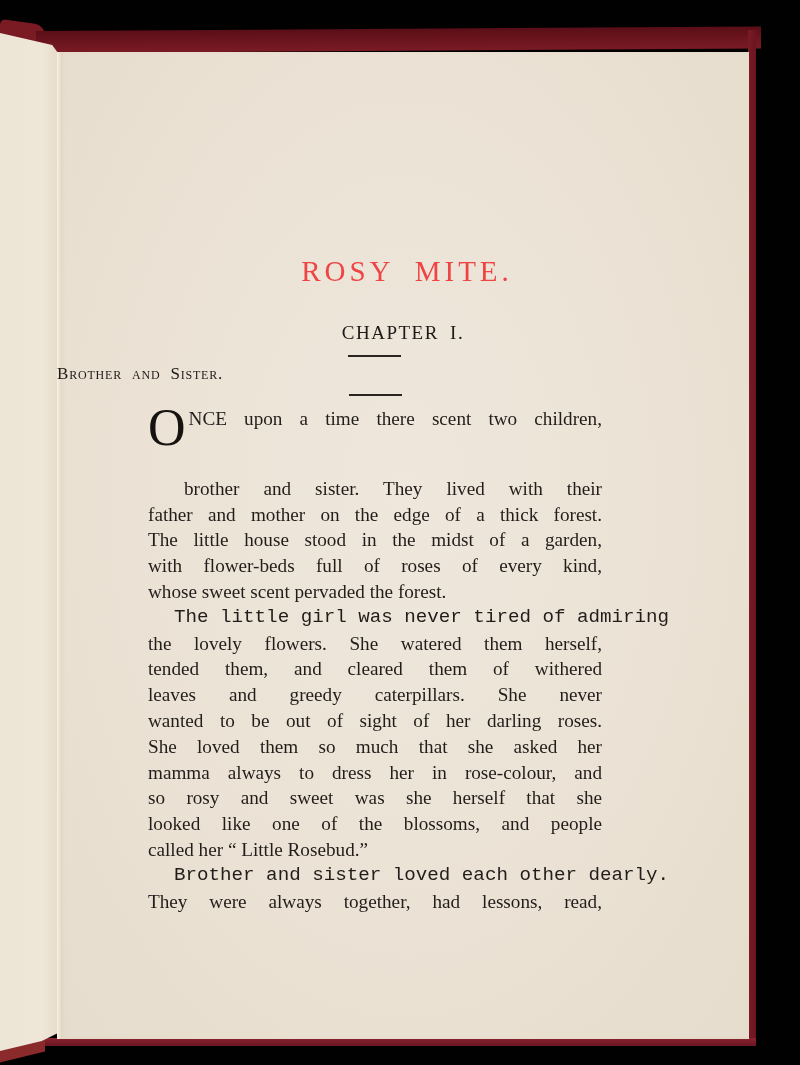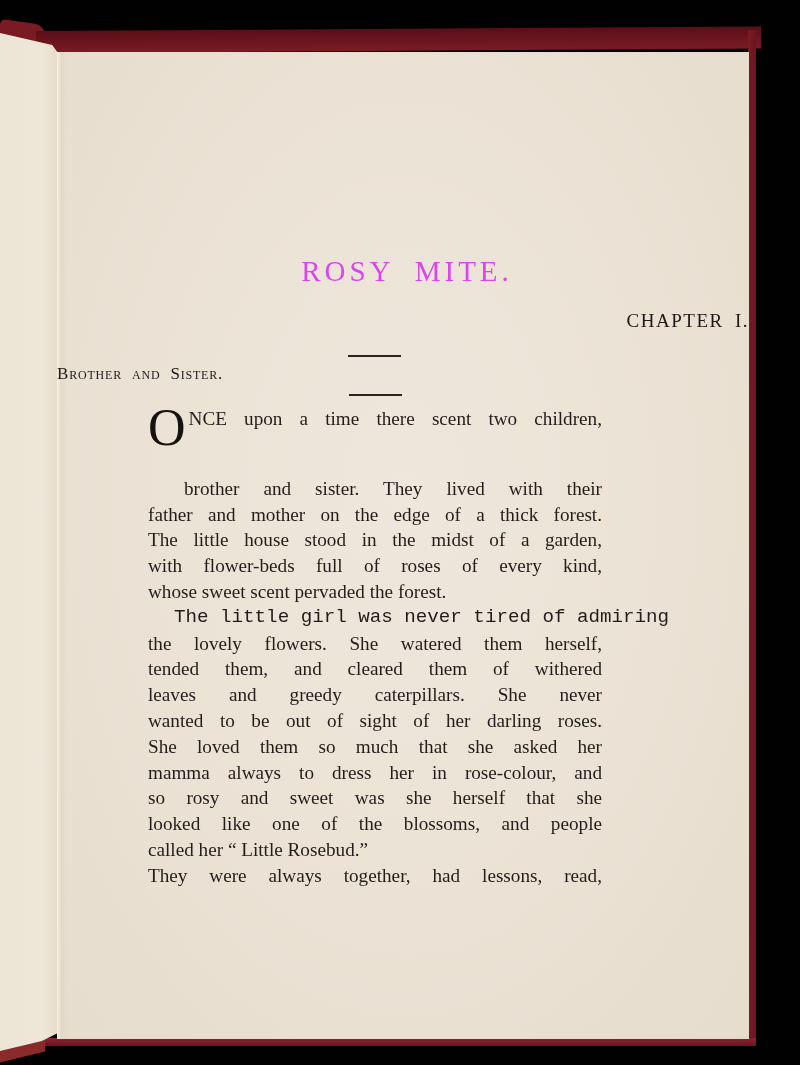--- a/index.html
+++ b/index.html
@@ -95,31 +95,31 @@
       background: linear-gradient(90deg, #f7f1e6, #e6dac6);
     }
     .book-title {
       position: absolute;
       left: 57px;
       width: 700px;
       top: 255px;
       text-align: center;
       font-size: 29px;
       letter-spacing: 4px;
-      color: #d946ef;
+      color: #ef4444;
       font-weight: normal;
       margin: 0;
       word-spacing: 10px;
     }
     .chapter-heading {
       position: absolute;
       left: 57px;
       width: 692px;
-      top: 310px;
-      text-align: right;
+      top: 322px;
+      text-align: center;
       font-size: 19px;
       letter-spacing: 1.5px;
       color: #1e1a17;
       margin: 0;
       font-weight: normal;
       word-spacing: 5px;
     }
     .rule {
       position: absolute;
       height: 2px;
@@ -209,16 +209,17 @@
       <span class="line">tended them, and cleared them of withered</span>
       <span class="line">leaves and greedy caterpillars.  She never</span>
       <span class="line">wanted to be out of sight of her darling roses.</span>
       <span class="line">She loved them so much that she asked her</span>
       <span class="line">mamma always to dress her in rose-colour, and</span>
       <span class="line">so rosy and sweet was she herself that she</span>
       <span class="line">looked like one of the blossoms, and people</span>
       <span class="line last">called her “ Little Rosebud.”</span>
     </p>
     <p>
+      <span class="line indent">Brother and sister loved each other dearly.</span>
       <span class="line">They were always together, had lessons, read,</span>
     </p>
   </div>
 </div>
 
 </body></html>

